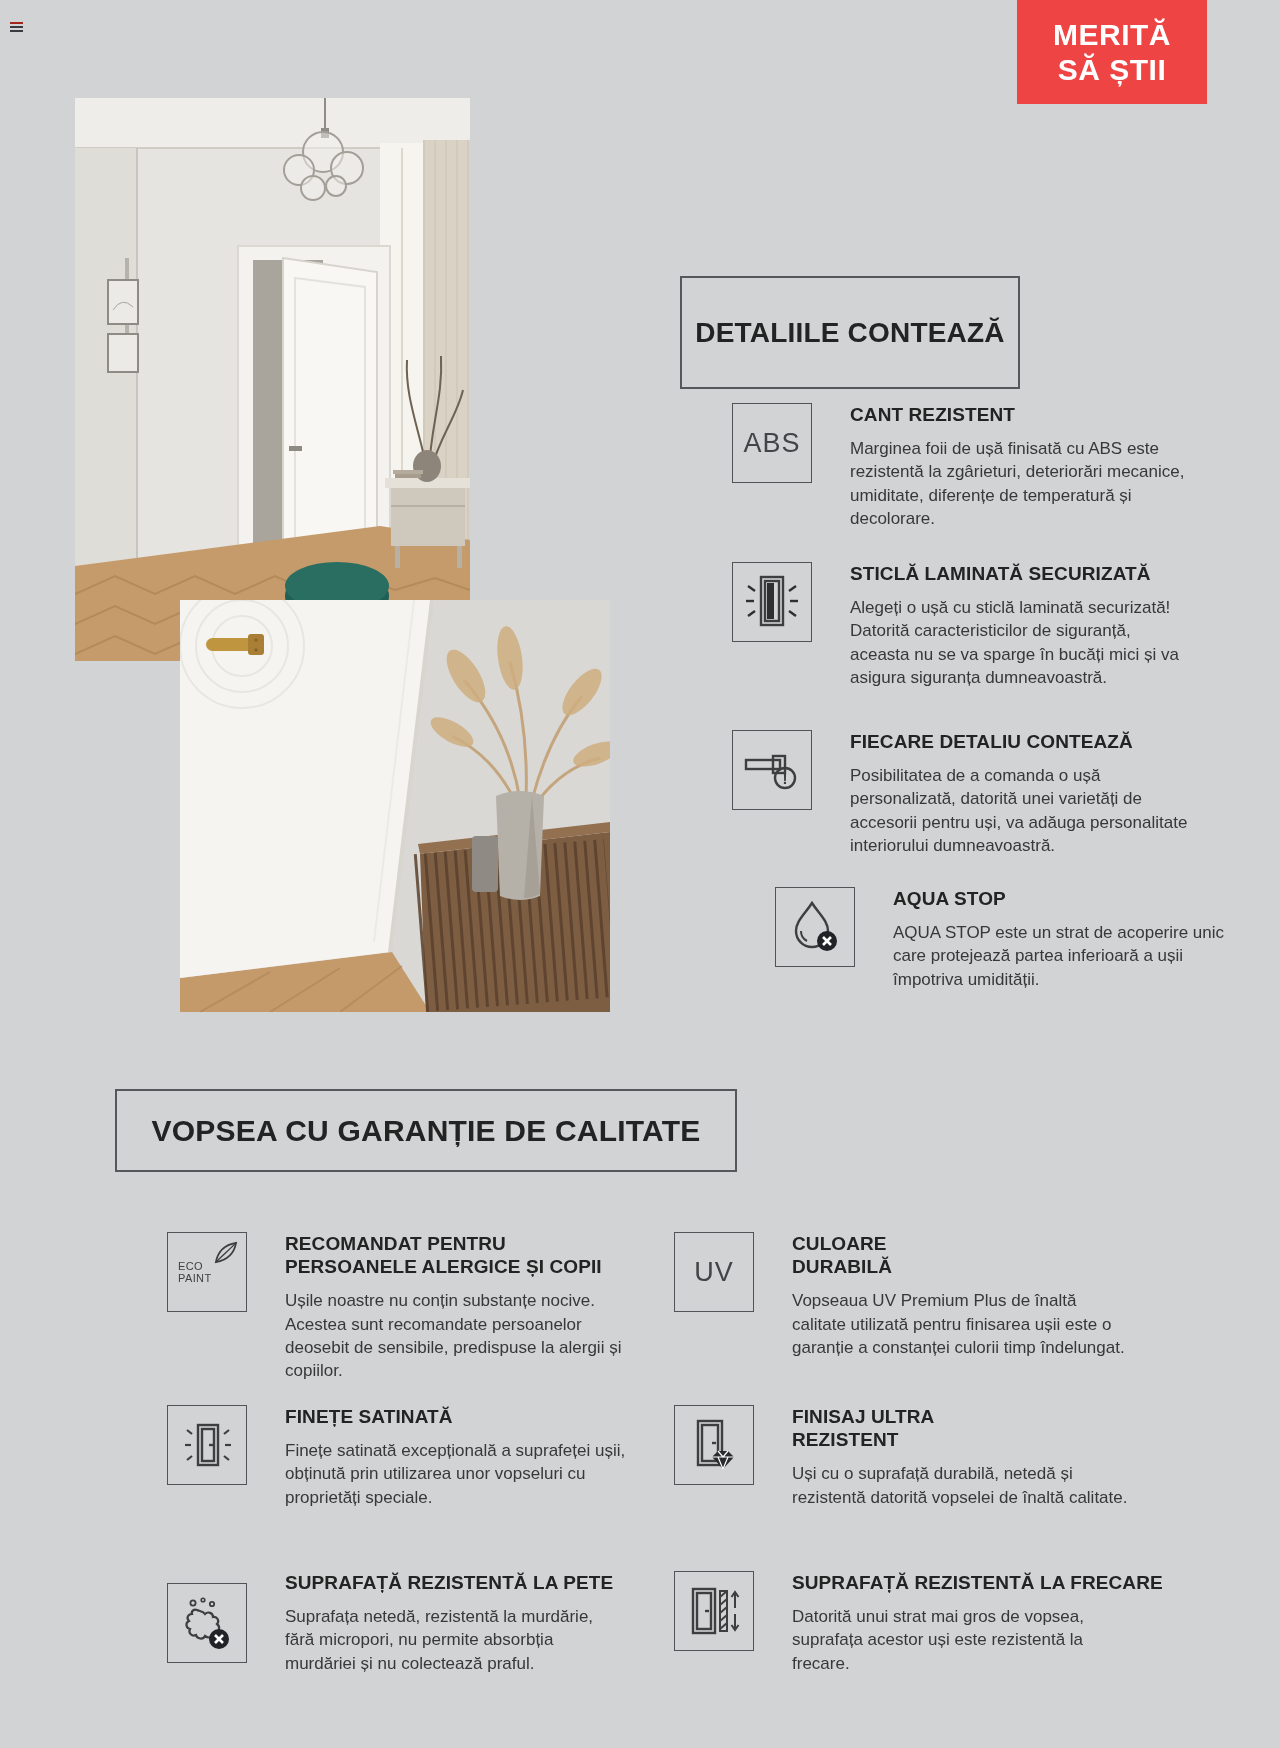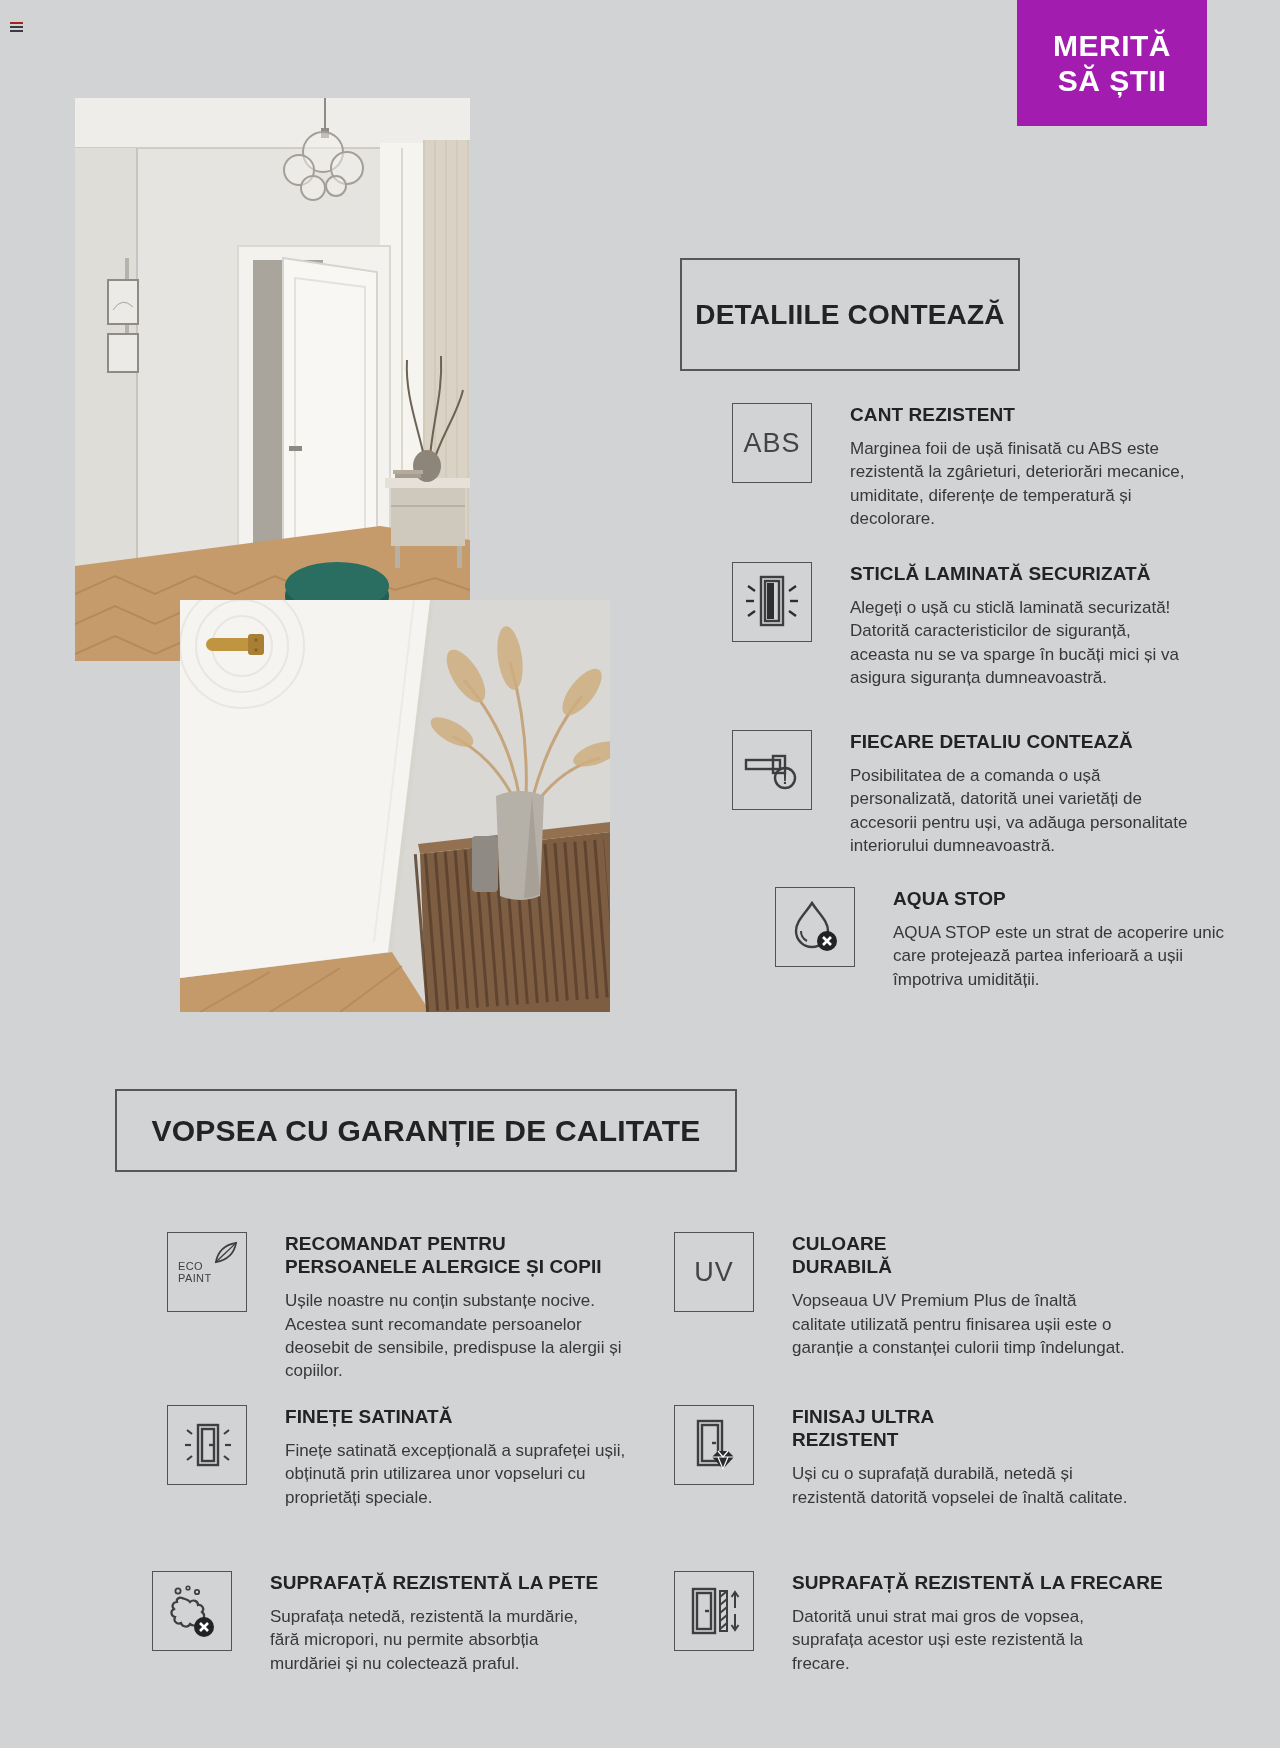--- a/index.html
+++ b/index.html
@@ -13,34 +13,34 @@
   }
   .abs { position:absolute; }
 
   
   .corner-mark { left:10px; top:22px; width:13px; }
   .corner-mark span { display:block; height:2px; margin-bottom:2px; background:#3a3a40; }
   .corner-mark span:first-child { background:#a1251a; }
 
   
   .badge {
-    left:1017px; top:0; width:190px; height:126px;
-    background:#a21caf; color:#ffffff;
+    left:1017px; top:0; width:190px; height:104px;
+    background:#ef4444; color:#ffffff;
     display:flex; flex-direction:column; align-items:center; justify-content:center;
     font-weight:bold; font-size:30px; line-height:1.18; letter-spacing:.5px;
     text-align:center;
   }
 
   
   .title-box {
     border:2px solid #56575a;
     display:flex; align-items:center; justify-content:center;
     color:#232323; font-weight:bold; letter-spacing:.2px;
   }
-  .title-box.details { left:680px; top:258px; width:340px; height:113px; font-size:28px; }
+  .title-box.details { left:680px; top:276px; width:340px; height:113px; font-size:28px; }
   .title-box.paint   { left:115px; top:1089px; width:622px; height:83px; font-size:30px; }
 
   
   .feature { display:flex; gap:38px; align-items:flex-start; }
   .icon-box {
     position:relative; flex:0 0 auto;
     width:80px; height:80px;
     border:1.5px solid #515356;
     display:flex; align-items:center; justify-content:center;
     color:#3e3f41;
@@ -336,21 +336,21 @@
       <path d="M27 41 h22 M33 35 l5 6 l5 -6 M38 53 l-5 -12 M38 53 l5 -12" stroke="#ffffff" stroke-width="1.2" fill="none"></path>
     </svg>
   </div>
   <div class="f-text">
     <div class="f-title">FINISAJ ULTRA
 REZISTENT</div>
     <div class="f-body">Uși cu o suprafață durabilă, netedă și rezistentă datorită vopselei de înaltă calitate.</div>
   </div>
 </div>
 
-<div class="abs feature" style="left:152px; top:1571px;">
+<div class="abs feature" style="left:167px; top:1571px;align-items:center;">
   <div class="icon-box">
     <svg class="glyph" viewBox="0 0 58 58">
       <path d="M19 16 c-3 -1 -6 1 -5 4 c-4 0 -6 4 -3 7 c-4 2 -3 7 1 8 c-2 4 2 8 6 6 c1 4 7 5 9 1 c4 3 9 1 9 -3 c5 0 7 -6 3 -9 c3 -3 0 -8 -4 -7 c0 -4 -5 -6 -8 -3 c-2 -3 -6 -3 -8 -4 Z" fill="none" stroke="#3d3e40" stroke-width="2.2"></path>
       <circle cx="15" cy="9" r="2.6" fill="none" stroke="#3d3e40" stroke-width="1.8"></circle>
       <circle cx="25" cy="6" r="1.8" fill="none" stroke="#3d3e40" stroke-width="1.6"></circle>
       <circle cx="34" cy="10" r="2.2" fill="none" stroke="#3d3e40" stroke-width="1.8"></circle>
       <circle cx="41" cy="45" r="10" fill="#222326"></circle>
       <path d="M37 41 l8 8 M45 41 l-8 8" stroke="#ffffff" stroke-width="2.6"></path>
     </svg>
   </div>

